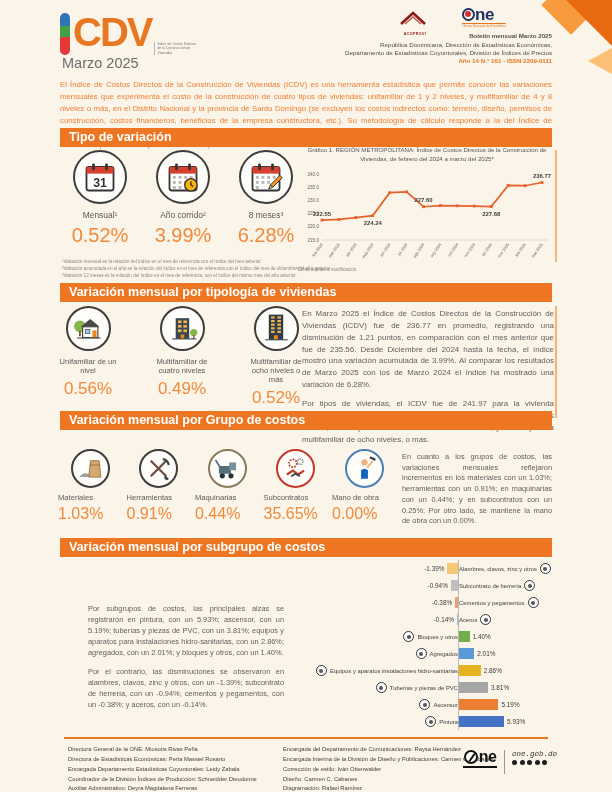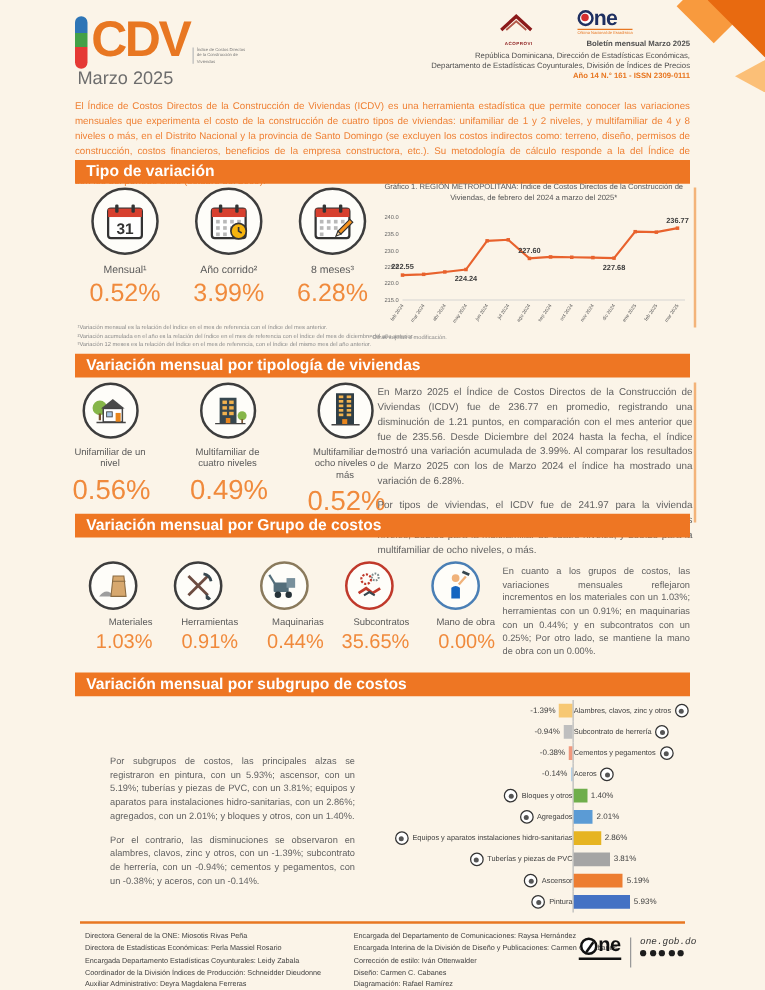--- a/index.html
+++ b/index.html
@@ -7,21 +7,21 @@
   html,body{margin:0}
   body{font-family:"Liberation Sans",sans-serif;background:#e9e4da;}
   #page{position:relative;width:612px;height:792px;background:#FBF4E8;overflow:hidden;margin:0 auto}
 
   
   .deco-diamond{position:absolute;right:20px;top:-16px;width:42px;height:42px;background:#F89A3E;transform:rotate(45deg)}
   .deco-corner{position:absolute;right:0;top:0;width:46px;height:46px;background:#E86A10;clip-path:polygon(0 0,100% 0,100% 100%)}
   .deco-small{position:absolute;right:0;top:48px;width:24px;height:26px;background:#FBBF77;clip-path:polygon(100% 0,100% 100%,0 50%)}
 
   
-  #icdv-logo{position:absolute;left:60px;top:8px;display:flex;align-items:center}
+  #icdv-logo{position:absolute;left:60px;top:8px;display:flex;align-items:flex-end}
   .icdv-i{width:10px;height:42px;border-radius:5px;margin:5px 3px 0 0;background:linear-gradient(180deg,#2E75B6 0%,#2E75B6 32%,#43A047 32%,#43A047 58%,#E53935 58%,#E53935 100%)}
   .icdv-cdv{font-size:40px;font-weight:800;color:#E87722;line-height:46px;letter-spacing:-2px}
   .icdv-sub{width:44px;font-size:3.4px;color:#777;line-height:1.3;margin-left:3px;margin-top:26px;border-left:1px solid #bbb;padding-left:2px}
   #icdv-month{position:absolute;left:62px;top:55px;font-size:14.5px;color:#6d6d6d}
 
   #acoprovi-logo{position:absolute;left:396px;top:10px;text-align:center}
   #one-logo{position:absolute;left:462px;top:7px}
   .one-row{display:flex;align-items:center}
   .one-circle{width:13px;height:13px;border:2.5px solid #1F3061;border-radius:50%;position:relative;background:#fff}
   .one-circle::after{content:"";position:absolute;left:1px;top:1px;width:6px;height:6px;border-radius:50%;background:#D32F2F}
@@ -57,26 +57,26 @@
   .chart-footnote{font-size:4.6px;color:#8a8a8a;margin-top:1px}
   #line-chart-svg{display:block;font-family:"Liberation Sans",sans-serif}
   #line-chart-svg .ax{font-size:4.6px;fill:#666}
   #line-chart-svg .axx{font-size:3.9px;fill:#555}
   #line-chart-svg .dl{font-size:5.9px;font-weight:bold;fill:#3c3c3c}
 
   #tipologia-icons{left:58px;top:306px;width:248px}
   #tipologia-icons .col{width:60px;text-align:center}
   #tipologia-icons .circle{width:45px;height:45px;border-width:2px}
   #tipologia-icons .stat-label{font-size:7.6px}
-  #tipologia-icons .stat-value{font-size:22px}
+  #tipologia-icons .stat-value{font-size:17px}
   #tipologia-text{position:absolute;left:302px;top:308px;width:252px;font-size:7.9px;color:#616161;text-align:justify;line-height:1.5}
   #tipologia-text p + p{margin-top:7px}
 
   #grupo-icons{left:58px;top:449px;width:338px}
-  #grupo-icons .col{width:64px;text-align:right}
+  #grupo-icons .col{width:64px;text-align:left}
   #grupo-icons .circle{width:39px;height:39px;border-width:2px}
   #grupo-icons .stat-label{font-size:7.6px;margin-top:5px}
   #grupo-icons .stat-value{font-size:16px;margin-top:3px}
   .ring-red{border-color:#C0392B !important}
   .ring-blue{border-color:#4A7FB5 !important}
   .ring-tan{border-color:#8A7A5C !important}
   #grupo-text{position:absolute;left:402px;top:452px;width:150px;font-size:7.4px;color:#616161;text-align:justify;line-height:1.45}
 
   #subgrupo-text{position:absolute;left:88px;top:603px;width:196px;font-size:7.4px;color:#616161;text-align:justify;line-height:1.5}
   #subgrupo-text p + p{margin-top:7px}

